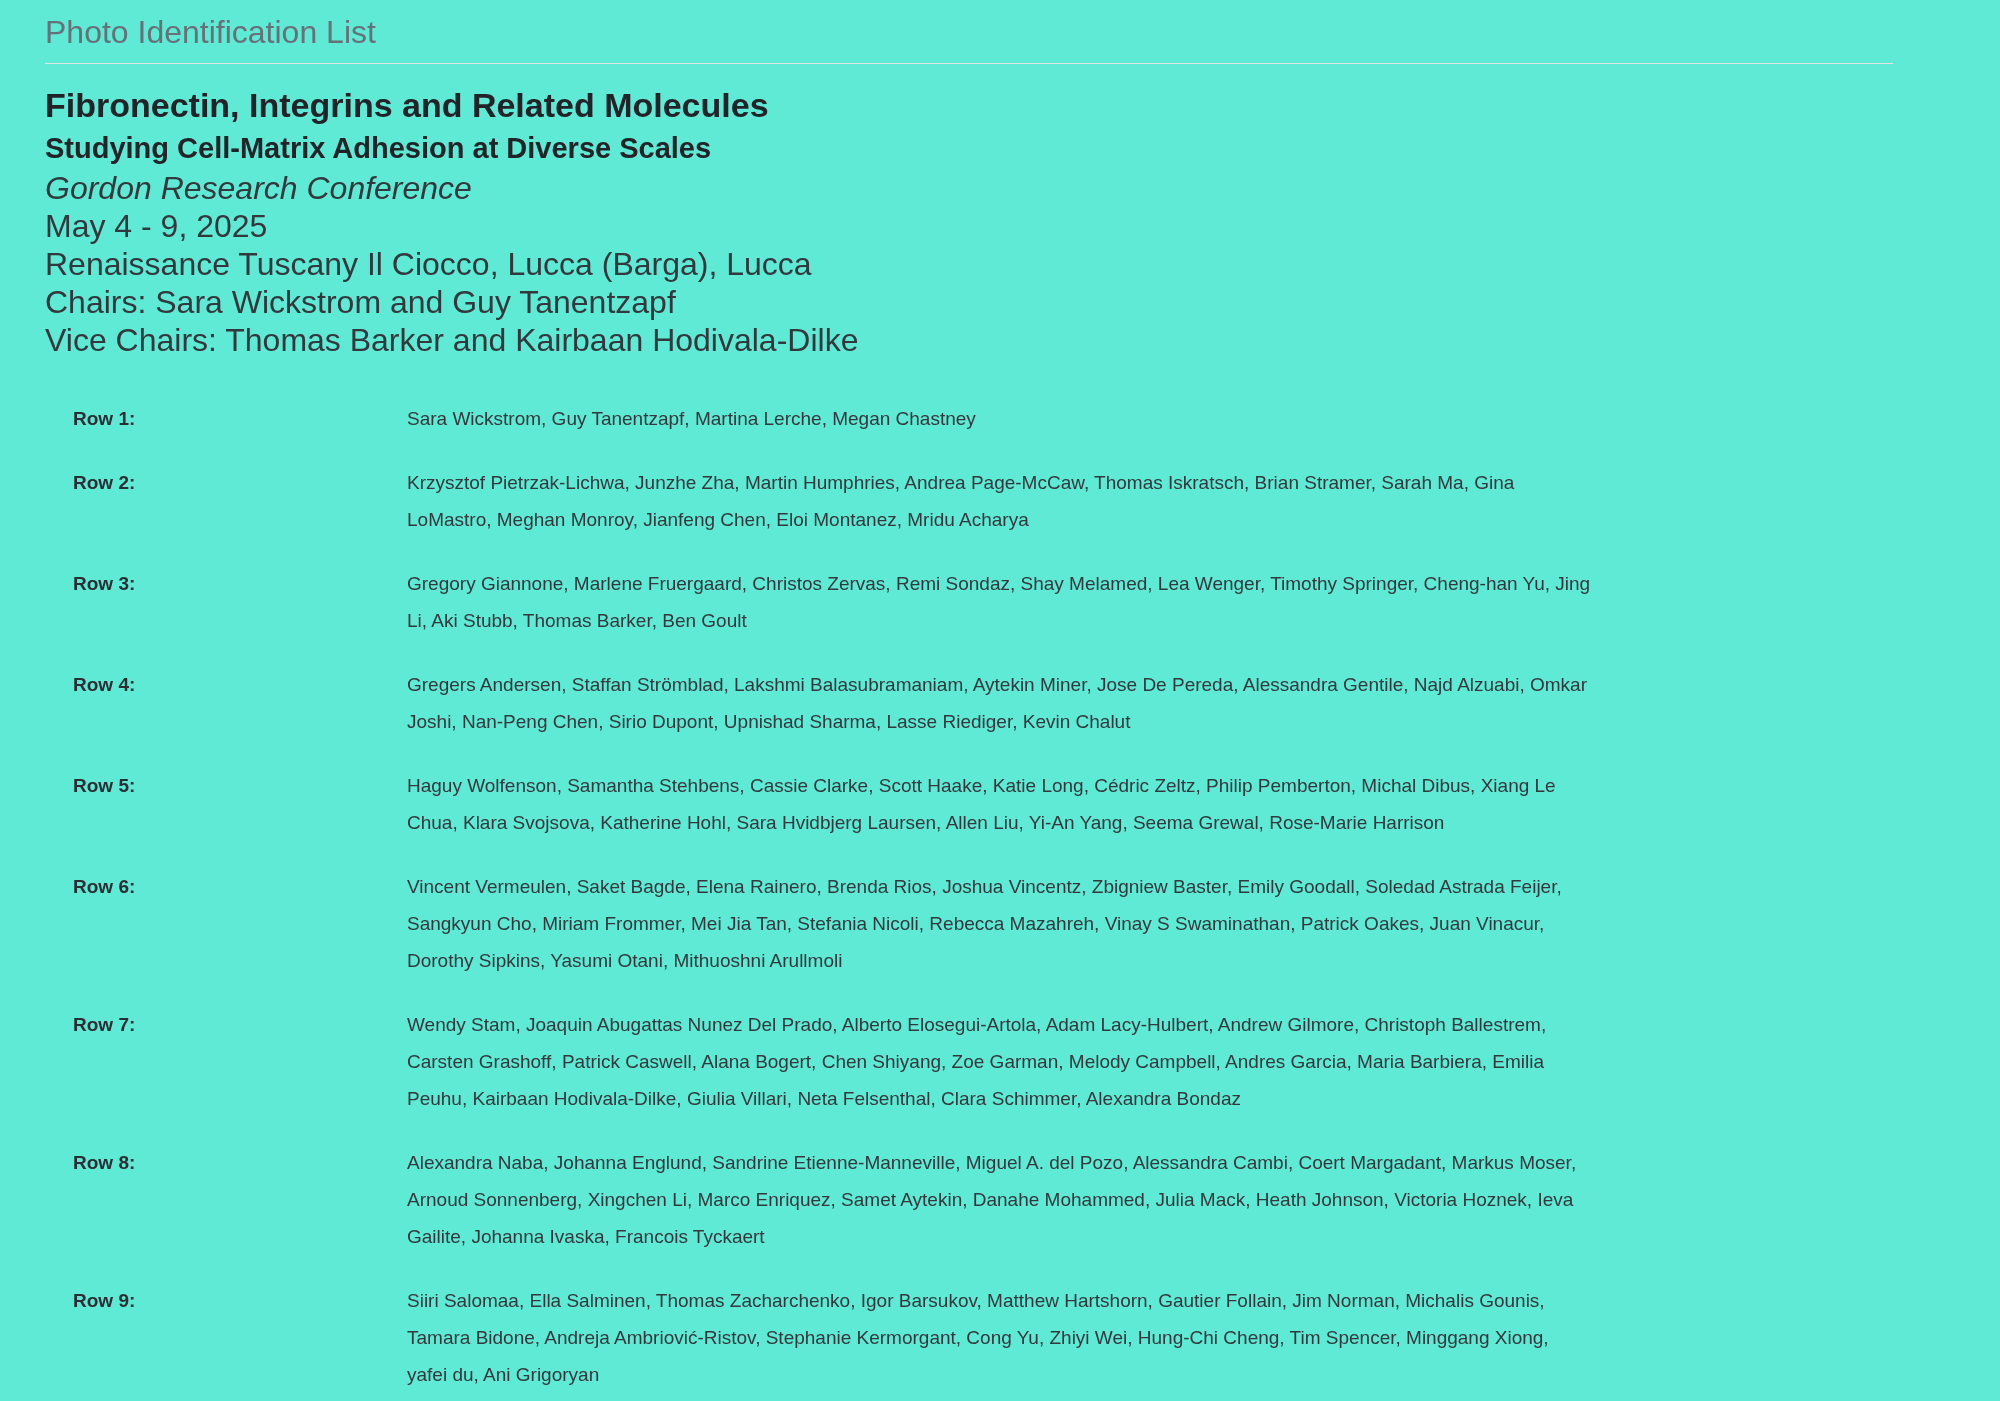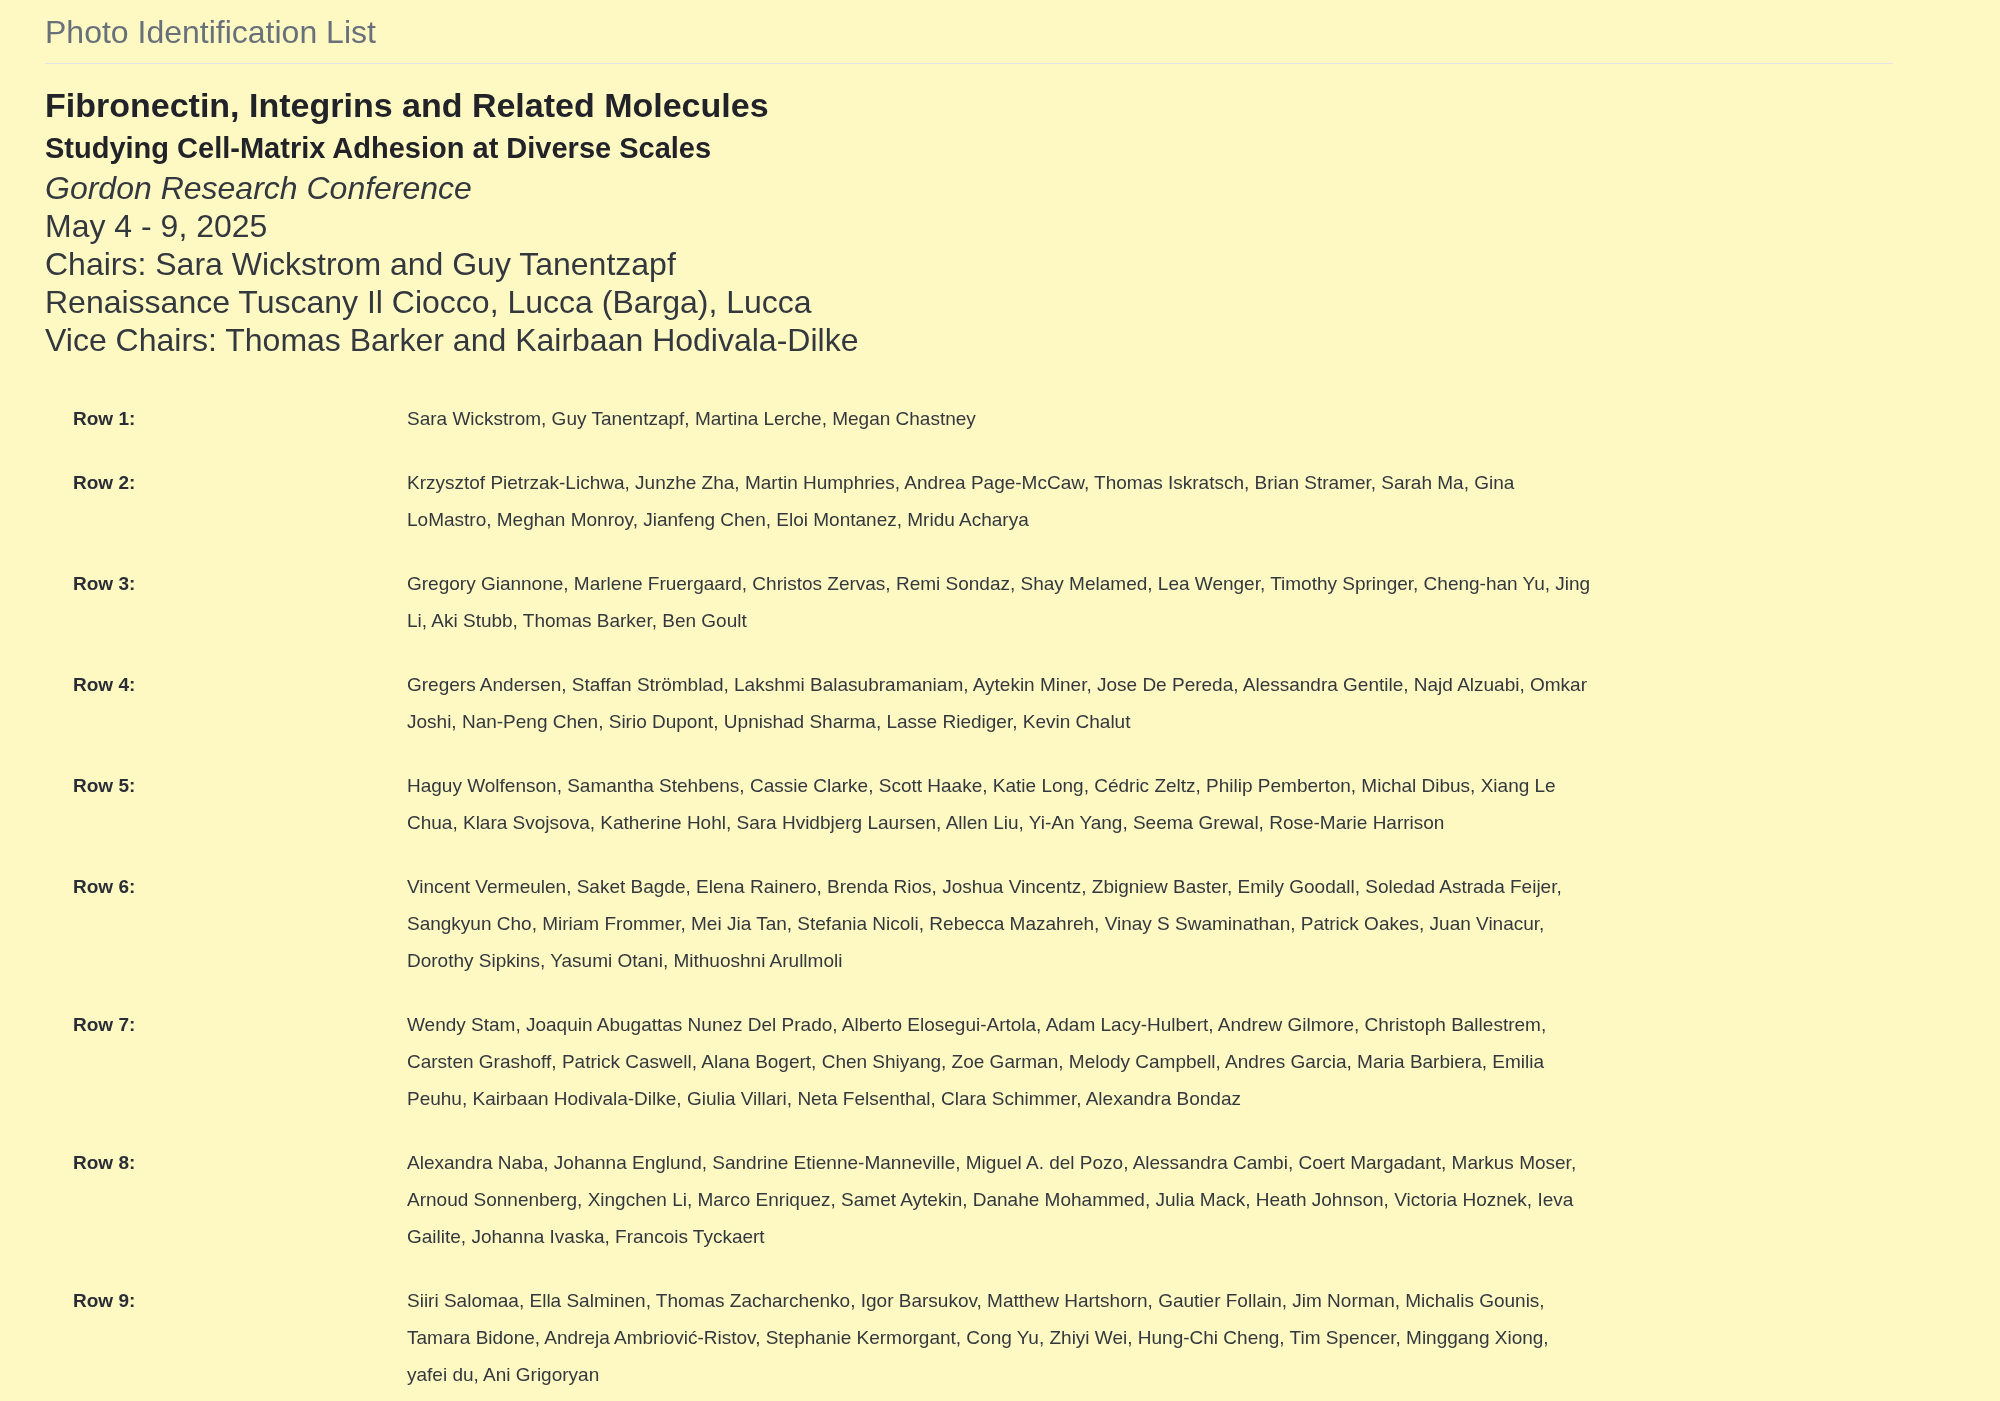--- a/index.html
+++ b/index.html
@@ -4,21 +4,21 @@
 <style>
   * { margin: 0; padding: 0; box-sizing: border-box; }
   html, body {
     background: #ffffff;
     font-family: "Liberation Sans", "DejaVu Sans", sans-serif;
     color: #33383e;
   }
   .page {
     width: 2000px;
     height: 1401px;
-    background: #fef9c3;
+    background: #5eead4;
     padding: 12px 45px 0 45px;
     overflow: hidden;
   }
   .page-header {
     width: 1848px;
     font-size: 32px;
     line-height: 40px;
     font-weight: 400;
     color: #68707a;
     padding-bottom: 11px;
@@ -75,22 +75,22 @@
 
   <div class="page-header">Photo Identification List</div>
 
   <div class="conf-title">Fibronectin, Integrins and Related Molecules</div>
 
   <div class="conf-subtitle">Studying Cell-Matrix Adhesion at Diverse Scales</div>
 
   <div class="conf-meta">
     <div class="italic">Gordon Research Conference</div>
     <div>May 4 - 9, 2025</div>
+    <div>Renaissance Tuscany Il Ciocco, Lucca (Barga), Lucca</div>
     <div>Chairs: Sara Wickstrom and Guy Tanentzapf</div>
-    <div>Renaissance Tuscany Il Ciocco, Lucca (Barga), Lucca</div>
     <div>Vice Chairs: Thomas Barker and Kairbaan Hodivala-Dilke</div>
   </div>
 
   <div class="rows">
 
     <div class="photo-row">
       <div class="row-label">Row 1:</div>
       <div class="row-names">Sara Wickstrom, Guy Tanentzapf, Martina Lerche, Megan Chastney</div>
     </div>
 

